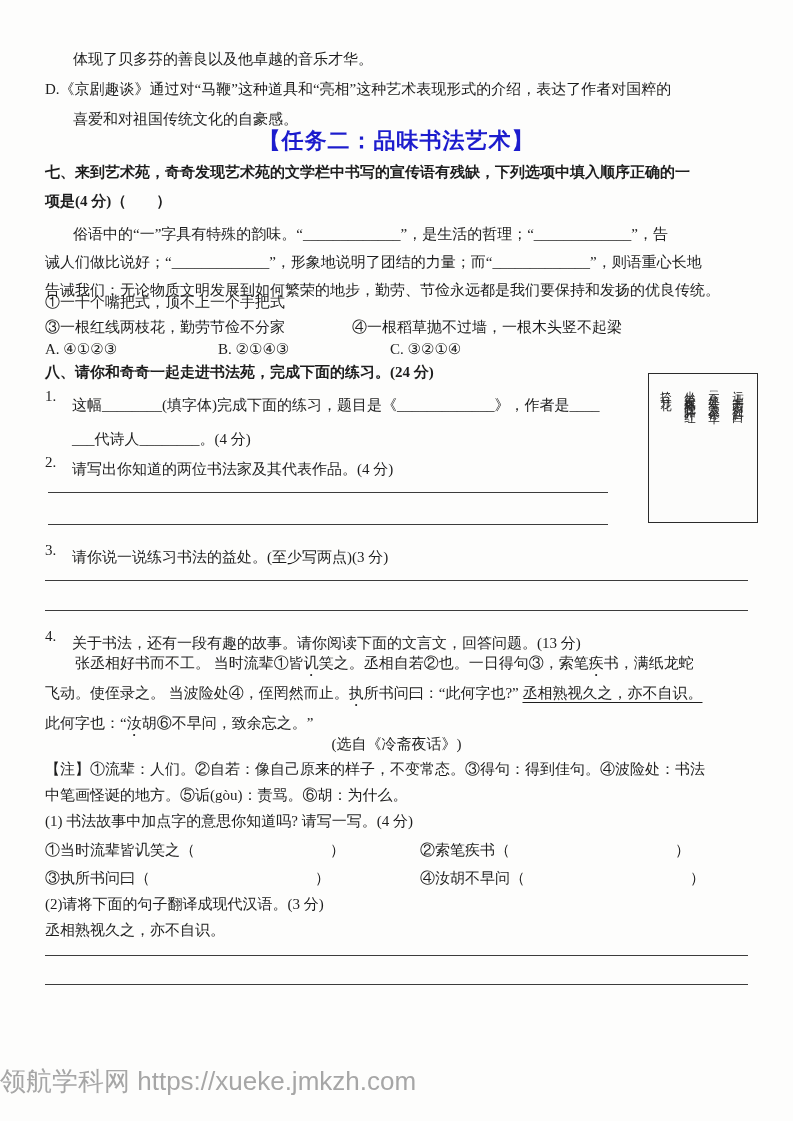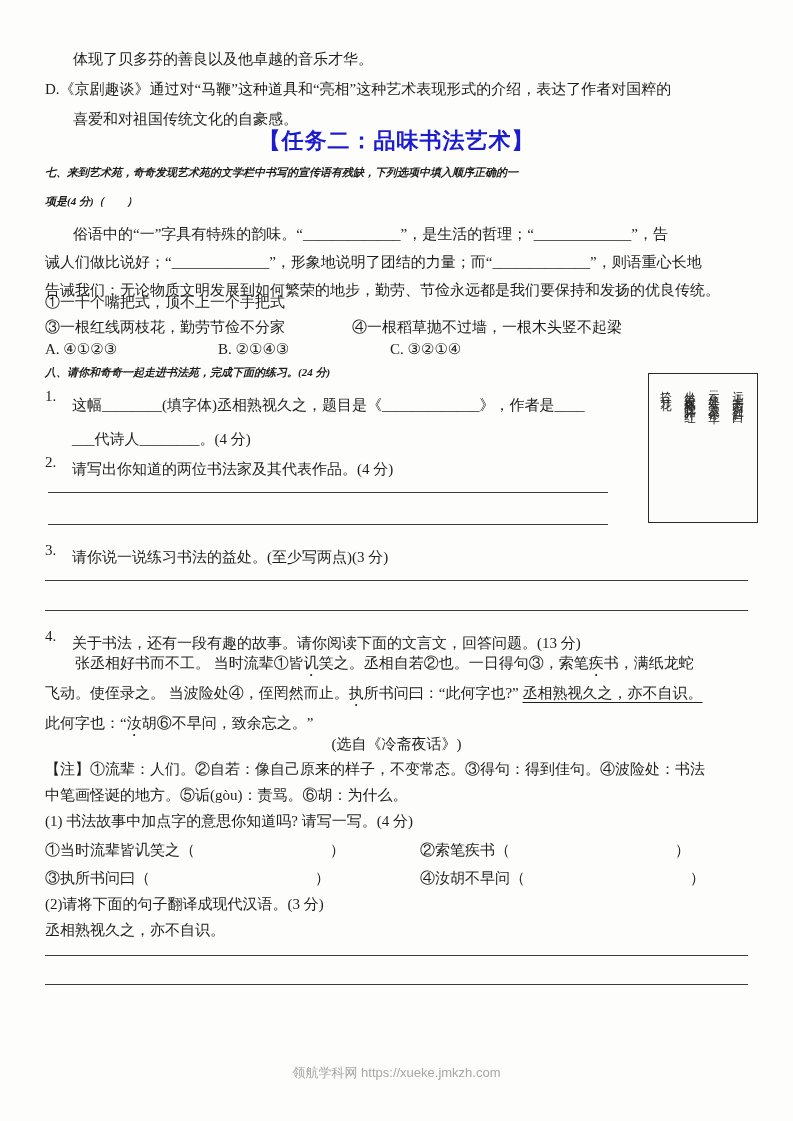--- a/index.html
+++ b/index.html
@@ -6,21 +6,21 @@
   .page {
     position:relative; width:793px; height:1121px; background:#fdfdfc;
     font-family:"Liberation Serif","DejaVu Serif",serif;
     color:#1d1d1d; font-size:15px; overflow:hidden;
   }
   .abs { position:absolute; left:45px; width:703px; }
   .line { line-height:30px; white-space:nowrap; }
   .indent { padding-left:28px; }
   .bold { font-weight:bold; }
   .banner { text-align:center; font-weight:bold; font-size:22px; color:#1c1ccd; letter-spacing:1px; }
-  .qtitle { font-size:11px; line-height:29px;font-style:italic; }
+  .qtitle { font-size:15px; line-height:29px; }
   .para .line { line-height:28px; }
   .optrow { display:grid; grid-template-columns:307px auto; line-height:25px; white-space:nowrap; }
   .choices { display:grid; grid-template-columns:173px 172px 188px auto; line-height:24px; white-space:nowrap; }
   .qitem { display:flex; }
   .qnum { width:27px; flex:none; }
   .qbody { line-height:30px; white-space:nowrap; }
   .qbody.wide { line-height:34px; }
   .ansline { position:absolute; height:0; border-bottom:1.3px solid #3c3c3c; }
   .callig { position:absolute; left:648px; top:373px; width:110px; height:150px;
     border:1.5px solid #2b2b2b; background:#fcfcfb; box-sizing:border-box; }
@@ -28,22 +28,22 @@
     box-sizing:border-box; padding:8px 7px 4px 4px; font-size:11.5px; letter-spacing:3px;
     line-height:24px; color:#242424; font-family:"DejaVu Serif",serif; }
   .passage .line { line-height:27px; }
   .p-indent { text-indent:30px; }
   .dot { text-emphasis:filled dot #111; -webkit-text-emphasis:filled dot #111;
          text-emphasis-position:under right; -webkit-text-emphasis-position:under; }
   .u { text-decoration:underline; text-underline-offset:4px; }
   .src { text-align:center; line-height:26px; }
   .notes .line { line-height:26px; }
   .subitems { display:grid; grid-template-columns:375px auto; line-height:28px; white-space:nowrap; }
-  .footer { position:absolute; left:0; top:1064px; width:793px; text-align:center;
-    color:#a6a6a6; font-size:13px; font-family:"Liberation Sans","DejaVu Sans",sans-serif; }
+  .footer { position:absolute; left:0; top:1064px; width:793px; 
+    color:#a6a6a6; font-size:26px; font-family:"Liberation Sans","DejaVu Sans",sans-serif; }
 </style>
 </head>
 <body>
 
 <div class="page">
 
   <div class="abs" style="top:44px">
     <div class="line indent">体现了贝多芬的善良以及他卓越的音乐才华。</div>
     <div class="line"><span class="dlabel">D.</span><span>《京剧趣谈》通过对“马鞭”这种道具和“亮相”这种艺术表现形式的介绍，表达了作者对国粹的</span></div>
     <div class="line indent">喜爱和对祖国传统文化的自豪感。</div>
@@ -82,21 +82,21 @@
       <div>远上寒山石径斜白</div>
       <div>云生处有人家停车</div>
       <div>坐爱枫林晚霜叶红</div>
       <div>扵二月花</div>
     </div>
   </div>
 
   <div class="abs qitem" style="top:388px; width:575px">
     <span class="qnum">1.</span>
     <div class="qbody wide">
-      <div>这幅________(填字体)丞相熟视久之，题目是《_____________》，作者是____</div>
+      <div>这幅________(填字体)完成下面的练习，题目是《_____________》，作者是____</div>
       <div>___代诗人________。(4 分)</div>
     </div>
   </div>
 
   <div class="abs qitem" style="top:454px; width:575px">
     <span class="qnum">2.</span>
     <div class="qbody">请写出你知道的两位书法家及其代表作品。(4 分)</div>
   </div>
 
   <div class="ansline" style="left:48px; top:492px; width:560px"></div>

